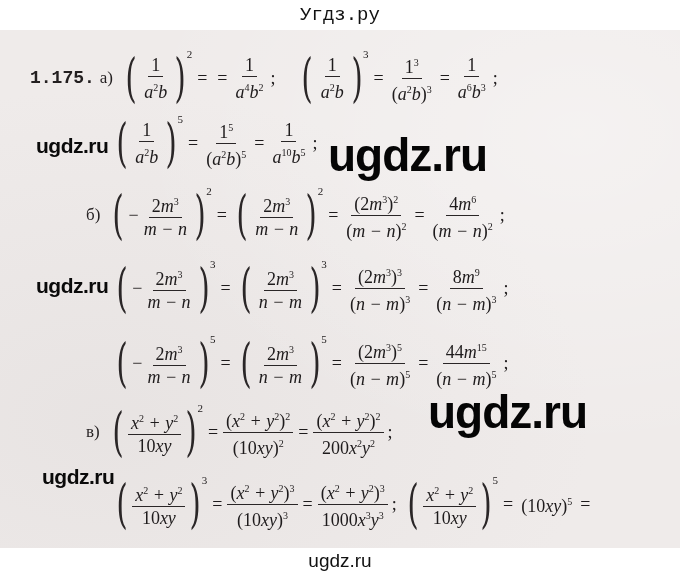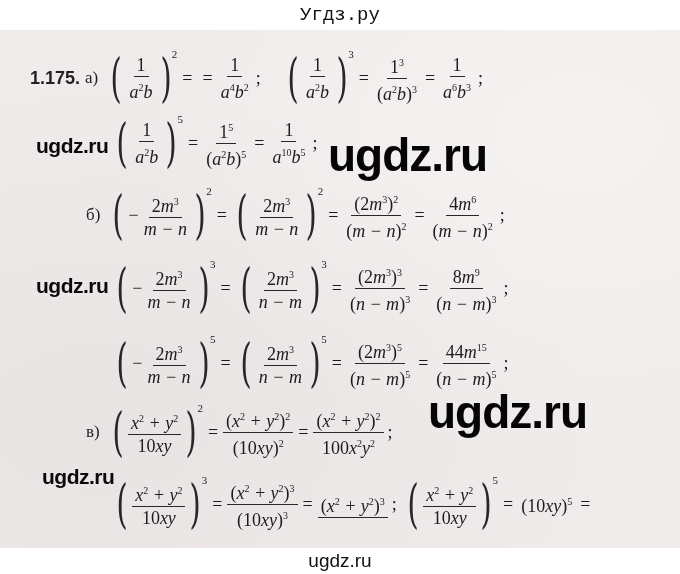--- a/index.html
+++ b/index.html
@@ -19,21 +19,21 @@
         radial-gradient(ellipse at 15% 75%, rgba(210,205,204,0.25), rgba(210,205,204,0) 60%);
     }
     .footer-watermark {
       position: absolute; left: 0; top: 548px; width: 680px; height: 26px;
       text-align: center; font-family: "Liberation Sans", "DejaVu Sans", sans-serif;
       font-size: 19px; line-height: 26px; color: #111; background: #fff;
     }
 
     .row { position: absolute; display: flex; align-items: center; height: 64px; }
     .problem-num {
-      font-family: Liberation Sans, sans-serif; font-weight: bold;
+      font-family: Liberation Mono, monospace; font-weight: bold;
       font-size: 18px; color: #231f20; margin-right: 5px;
     }
     .part-label { font-size: 17px; margin-right: 8px; color: #231f20; }
     .eq { font-size: 18px; margin: 0 5px; }
     .semi { font-size: 18px; margin-left: 4px; }
 
     .paren-group { display: flex; align-items: center; position: relative; }
     .paren { font-size: 52px; font-weight: 100; line-height: 1; transform: scaleX(0.55); color: #2a2627; font-family: "DejaVu Serif", serif; }
     .paren-exp { font-size: 11px; position: relative; top: -24px; margin-left: -4px; }
 
@@ -241,21 +241,21 @@
       <span class="paren-exp">2</span>
   </span>
   <span class="eq">=</span>
   <span class="frac">
       <span class="num"><span class="upright">(</span>x<sup>2</sup> + y<sup>2</sup><span class="upright">)</span><sup>2</sup></span>
       <span class="den"><span class="upright">(10</span>xy<span class="upright">)</span><sup>2</sup></span>
     </span>
   <span class="eq">=</span>
   <span class="frac">
       <span class="num"><span class="upright">(</span>x<sup>2</sup> + y<sup>2</sup><span class="upright">)</span><sup>2</sup></span>
-      <span class="den"><span class="upright">100</span>x<sup>2</sup>y<sup>2</sup></span>
+      <span class="den"><span class="upright">200</span>x<sup>2</sup>y<sup>2</sup></span>
     </span>
   <span class="semi">;</span>
 </div>
 
 <div class="row" style="left:112px; top:472px;">
   <span class="paren-group">
     <span class="paren">(</span>
     <span class="frac">
         <span class="num">x<sup>2</sup> + y<sup>2</sup></span>
         <span class="den"><span class="upright">10</span>xy</span>
@@ -264,20 +264,21 @@
       <span class="paren-exp">3</span>
   </span>
   <span class="eq">=</span>
   <span class="frac">
       <span class="num"><span class="upright">(</span>x<sup>2</sup> + y<sup>2</sup><span class="upright">)</span><sup>3</sup></span>
       <span class="den"><span class="upright">(10</span>xy<span class="upright">)</span><sup>3</sup></span>
     </span>
   <span class="eq">=</span>
   <span class="frac">
       <span class="num"><span class="upright">(</span>x<sup>2</sup> + y<sup>2</sup><span class="upright">)</span><sup>3</sup></span>
+      <span class="den"><span class="upright">1000</span>x<sup>3</sup>y<sup>3</sup></span>
     </span>
   <span class="semi">;</span>
   <span style="width:6px"></span>
   <span class="paren-group">
     <span class="paren">(</span>
     <span class="frac">
         <span class="num">x<sup>2</sup> + y<sup>2</sup></span>
         <span class="den"><span class="upright">10</span>xy</span>
       </span>
     <span class="paren">)</span>

